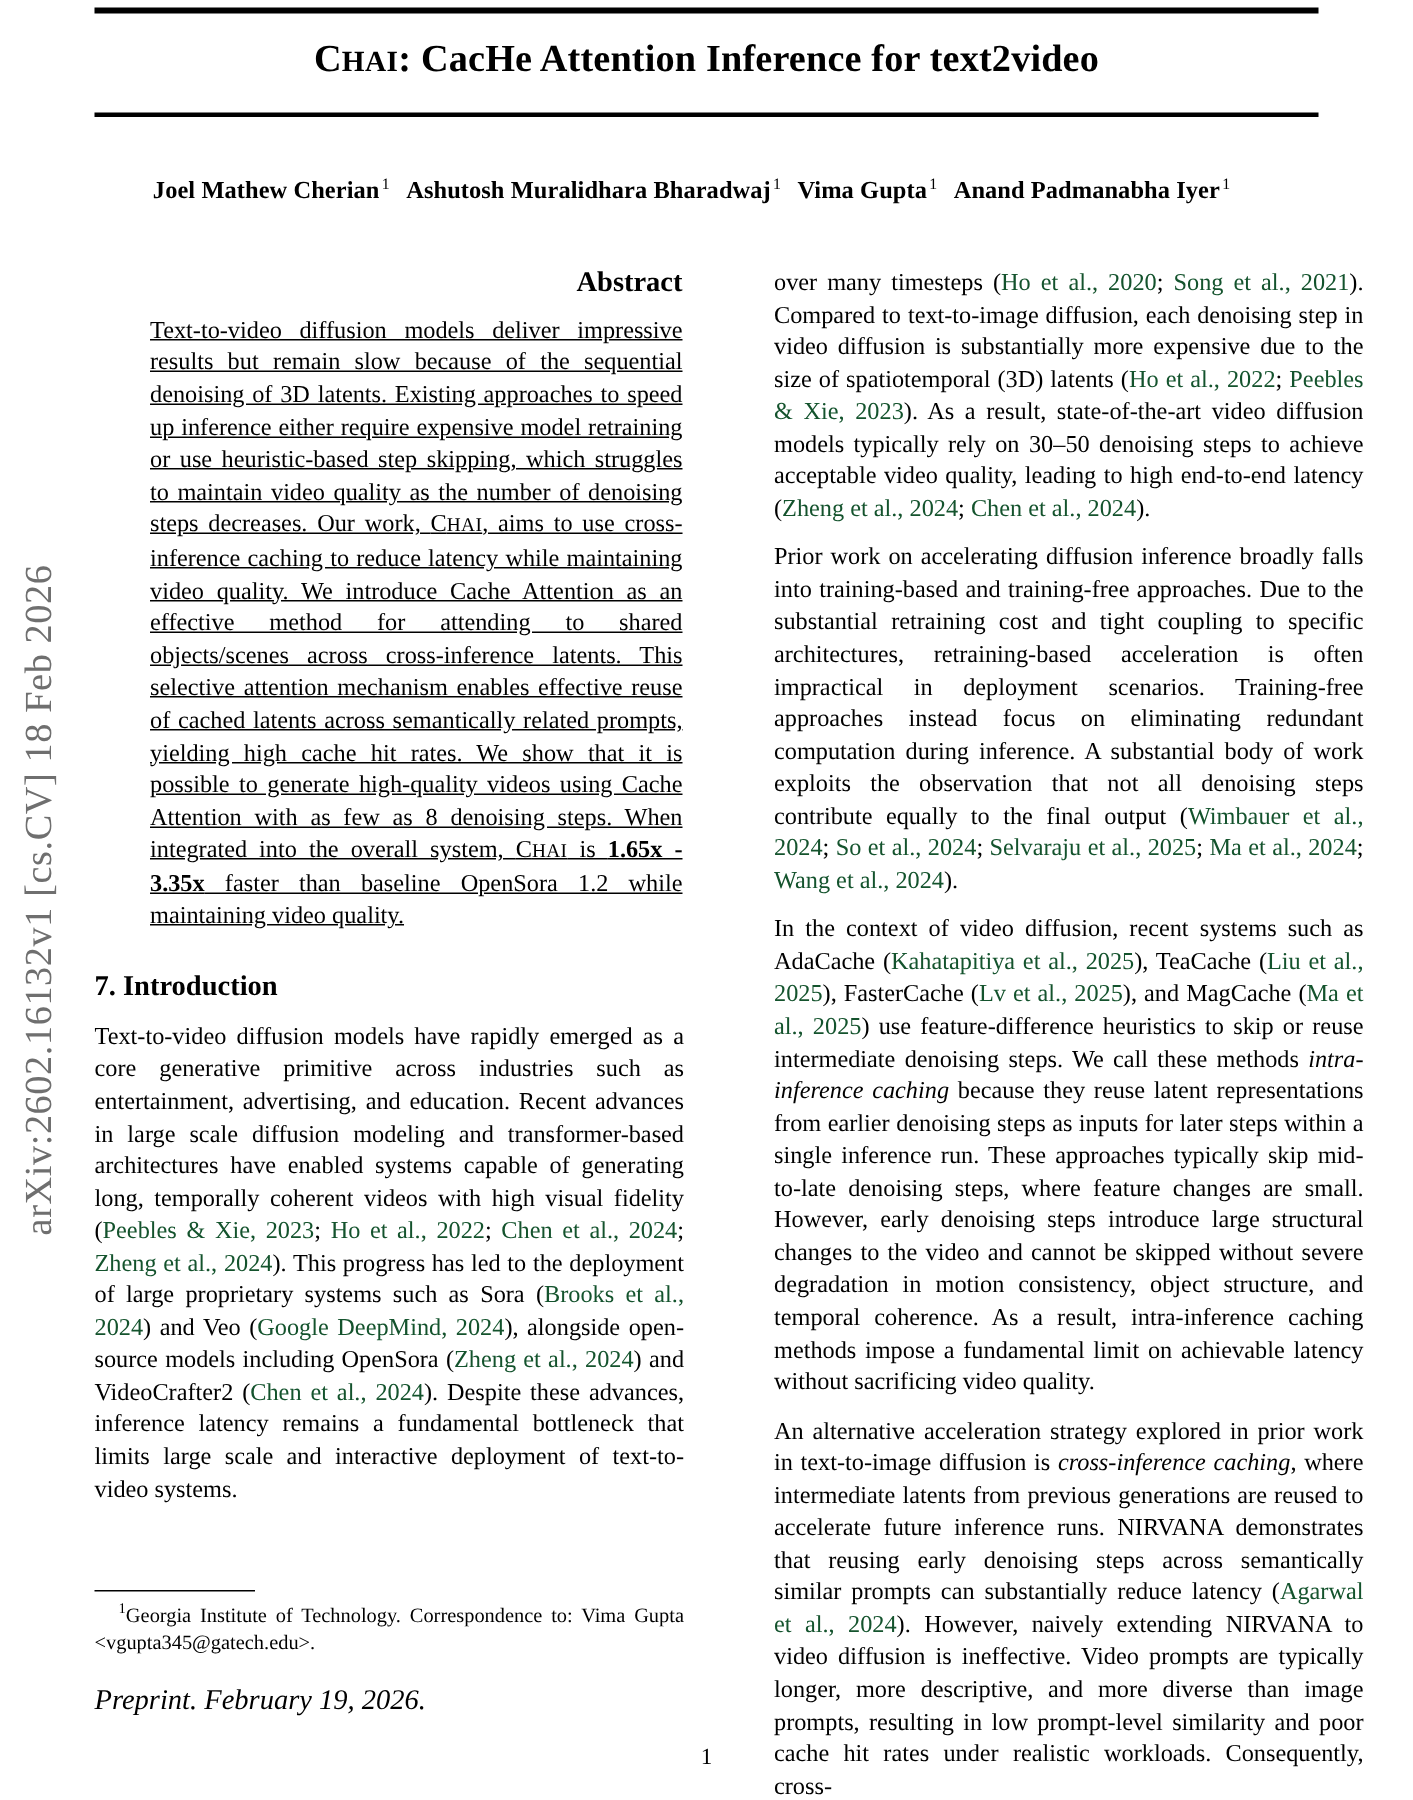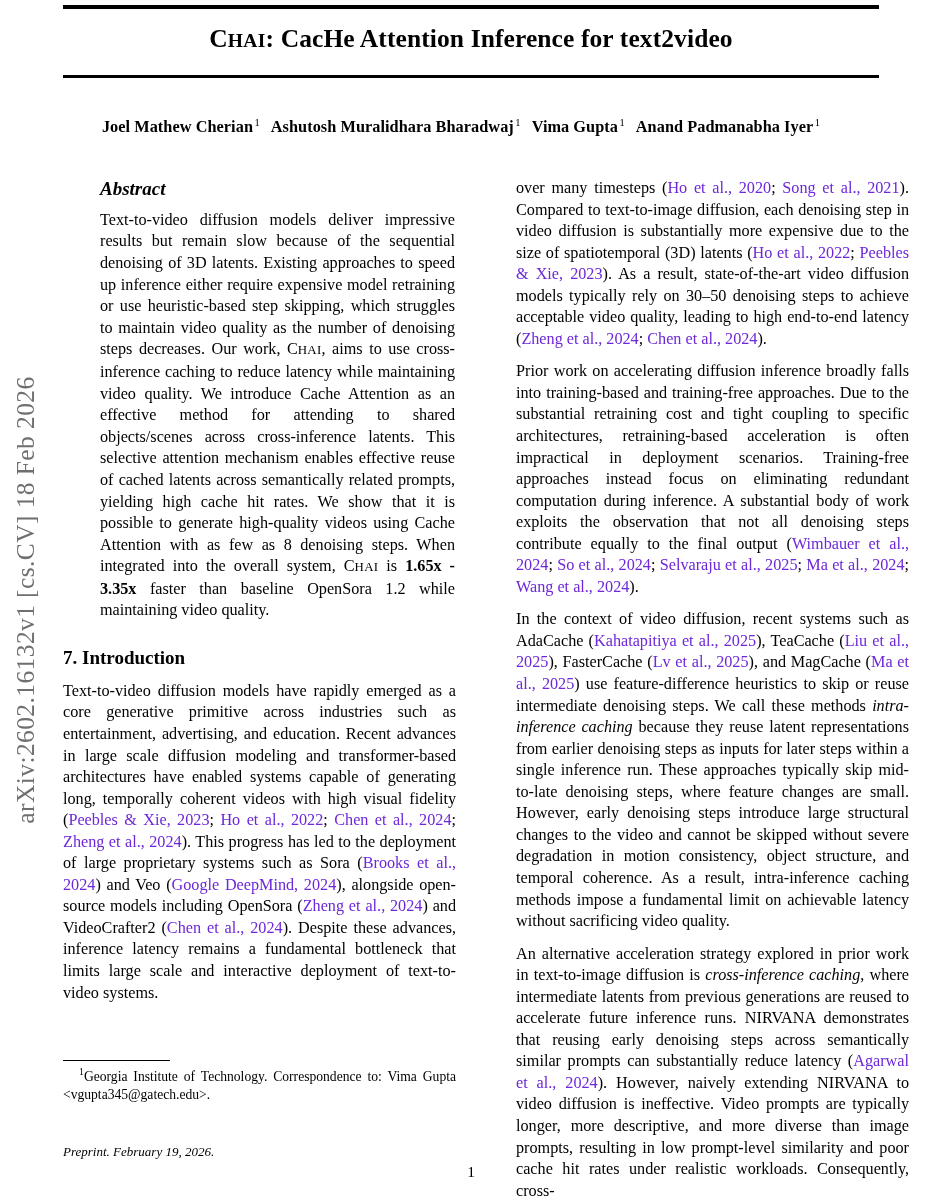--- a/index.html
+++ b/index.html
@@ -99,49 +99,49 @@
     text-justify: inter-word;
   }
   #col-left  { left: 63px;  width: 393px; }
   #col-right { left: 516px; width: 393px; }
 
   #abstract-block {
     width: 355px;
     margin-left: 37px;
   }
   #abstract-heading {
-    text-align: left;
+    text-align: right;
     font-size: 19px;
     font-weight: bold;
     margin: 0 0 9px 0;
     line-height: 1.2;
-    font-style: italic;
   }
   #abstract-body {
     margin: 0;
     text-align: justify;
     font-size: 16.2px;
     line-height: 21.6px;
+    text-decoration: underline;
   }
 
   #intro-heading {
     font-size: 19px;
     font-weight: bold;
     margin: 25px 0 11px 0;
     line-height: 1.2;
     text-align: left;
   }
 
   p.para {
     margin: 0 0 11px 0;
     text-align: justify;
   }
   p.para:last-child { margin-bottom: 0; }
 
-  .cite { color: #6d28d9; }
+  .cite { color: #14532d; }
   .it { font-style: italic; }
   .bold { font-weight: bold; }
   .sc-first { font-size: 16.2px; }
   .sc-rest  { font-size: 12.9px; letter-spacing: 0.25px; }
 
   
   #footnote-area {
     position: absolute;
     left: 63px;
     top: 1060px;
@@ -159,23 +159,23 @@
     margin: 0;
     text-align: justify;
     text-indent: 16px;
   }
   #footnote-text .fn-mark {
     font-size: 9.8px;
     vertical-align: super;
     line-height: 0;
   }
   #preprint-line {
-    margin: 40px 0 0 0;
+    margin: 22px 0 0 0;
     font-style: italic;
-    font-size: 13px;
+    font-size: 19px;
   }
 
   #page-number {
     position: absolute;
     left: 0;
     top: 1163px;
     width: 942px;
     text-align: center;
     font-size: 15.5px;
   }

